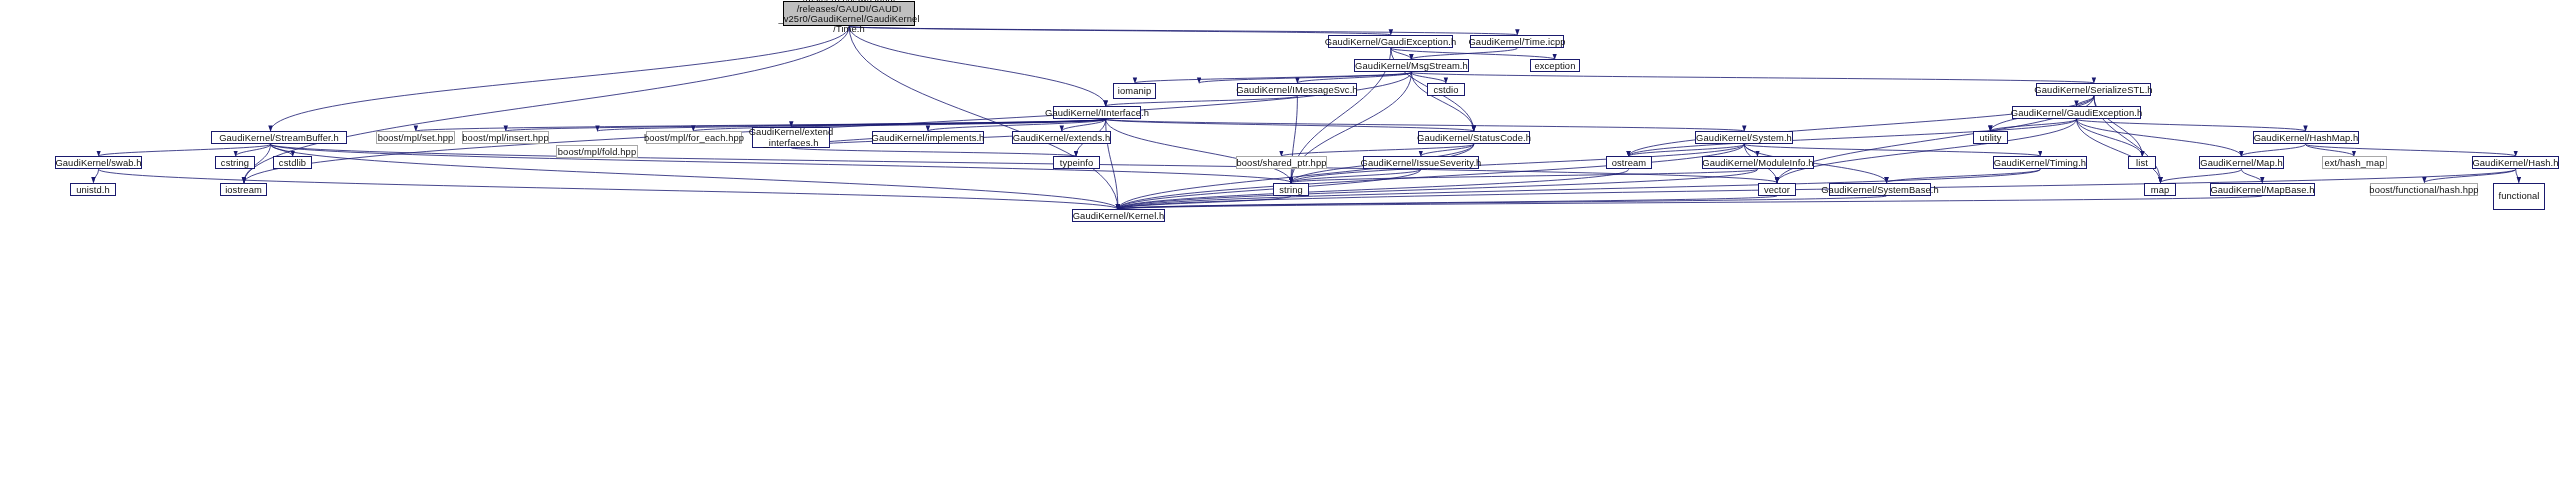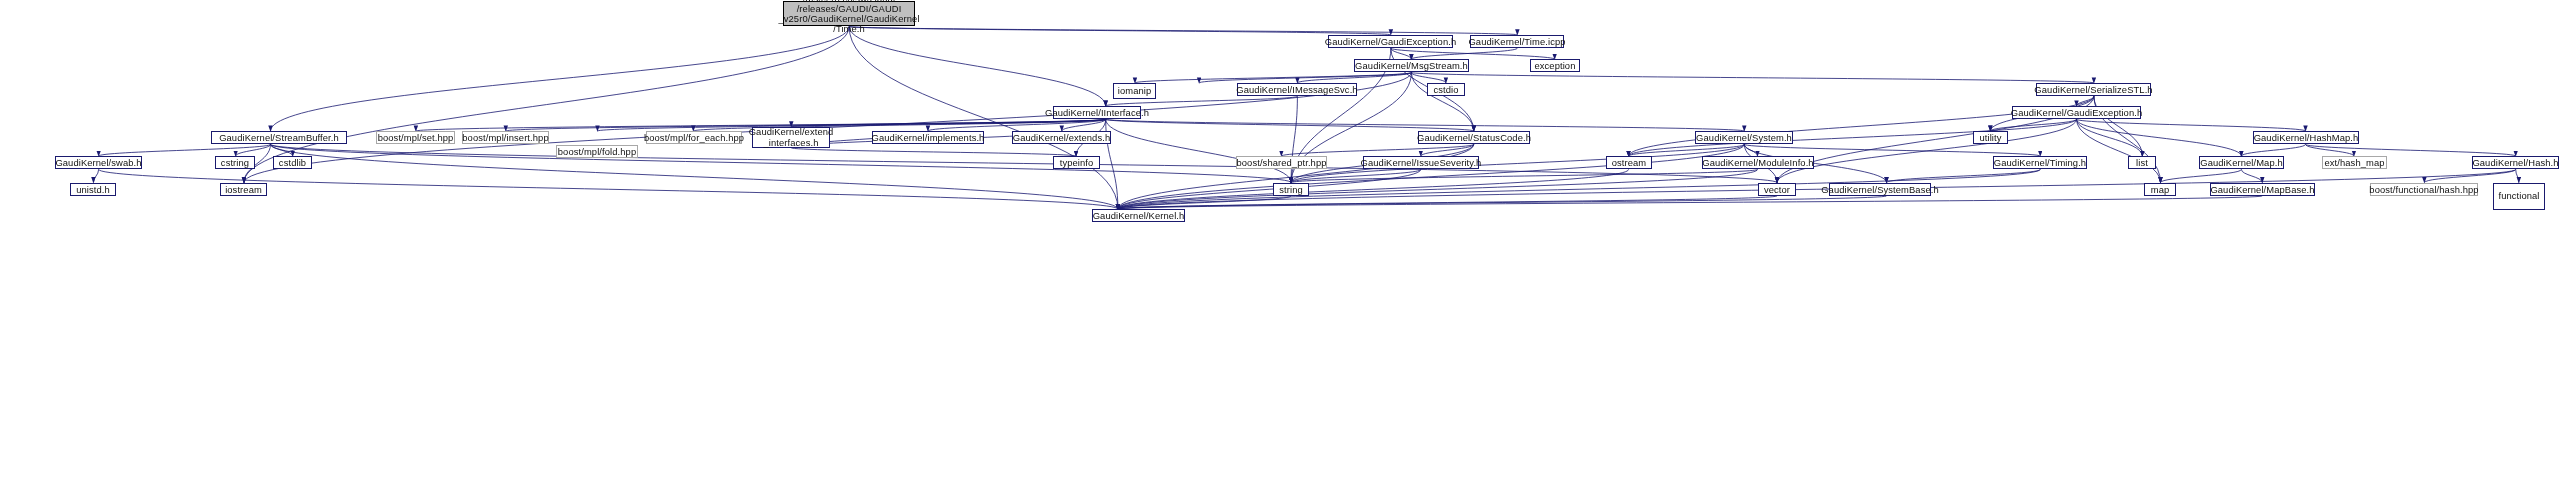--- a/index.html
+++ b/index.html
@@ -5,21 +5,21 @@
   html,body{margin:0;padding:0;background:#ffffff;}
   #canvas{position:relative;width:2576px;height:504px;background:#ffffff;
           font-family:"Liberation Sans","DejaVu Sans",sans-serif;overflow:hidden;border-radius:25px;}
   #edges{position:absolute;left:0;top:0;width:2576px;height:504px;pointer-events:none;}
   .node{position:absolute;box-sizing:border-box;display:flex;align-items:center;
         justify-content:center;text-align:center;line-height:1.08;
         background:#ffffff;border:0.7px solid #1a1a6e;color:#101010;
         font-size:9.4px;letter-spacing:0.1px;white-space:pre-line;padding:0 2.8px;}
   .node.root{background:#bfbfbf;border:0.7px solid #000000;}
   .node.ext{border:0.7px solid #a8a8a8;background:#ffffff;}
-  .node.bold{border-width:1.4px;margin-left:20px;}
+  .node.bold{border-width:1.4px;}
 </style>
 </head>
 <body>
 
 <div id="canvas">
   <svg id="edges" viewBox="0 0 3695 723" preserveAspectRatio="none">
     <defs>
       <marker id="ah" markerWidth="9" markerHeight="9" refX="8" refY="3.2" orient="auto" markerUnits="userSpaceOnUse">
         <path d="M0,0 L9,3.2 L0,6.4 z" fill="#191970"></path>
       </marker>

